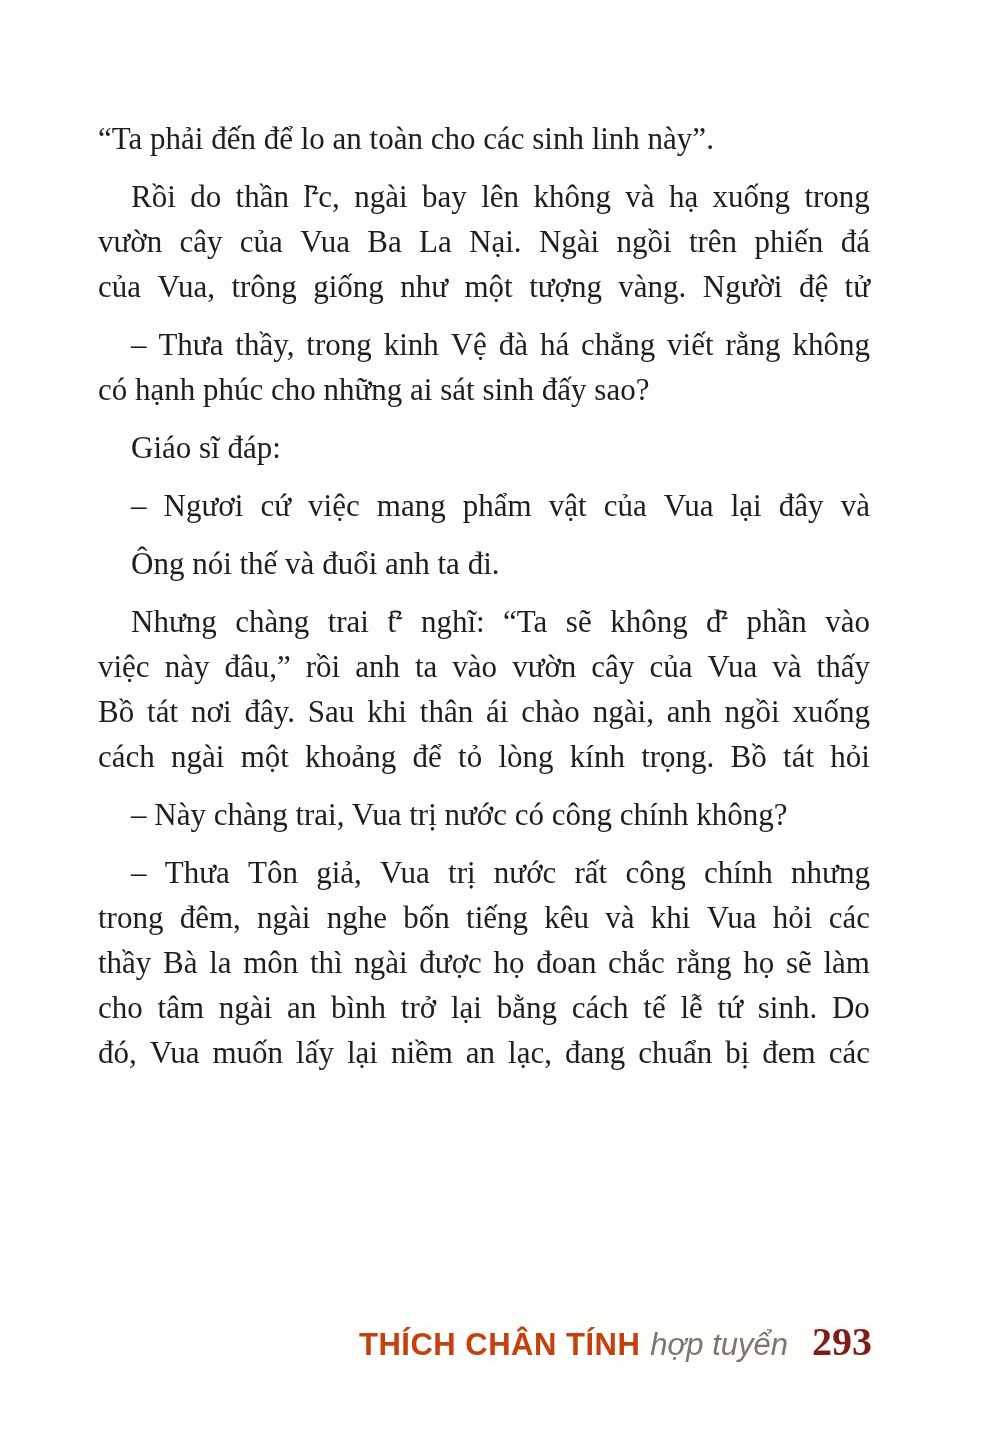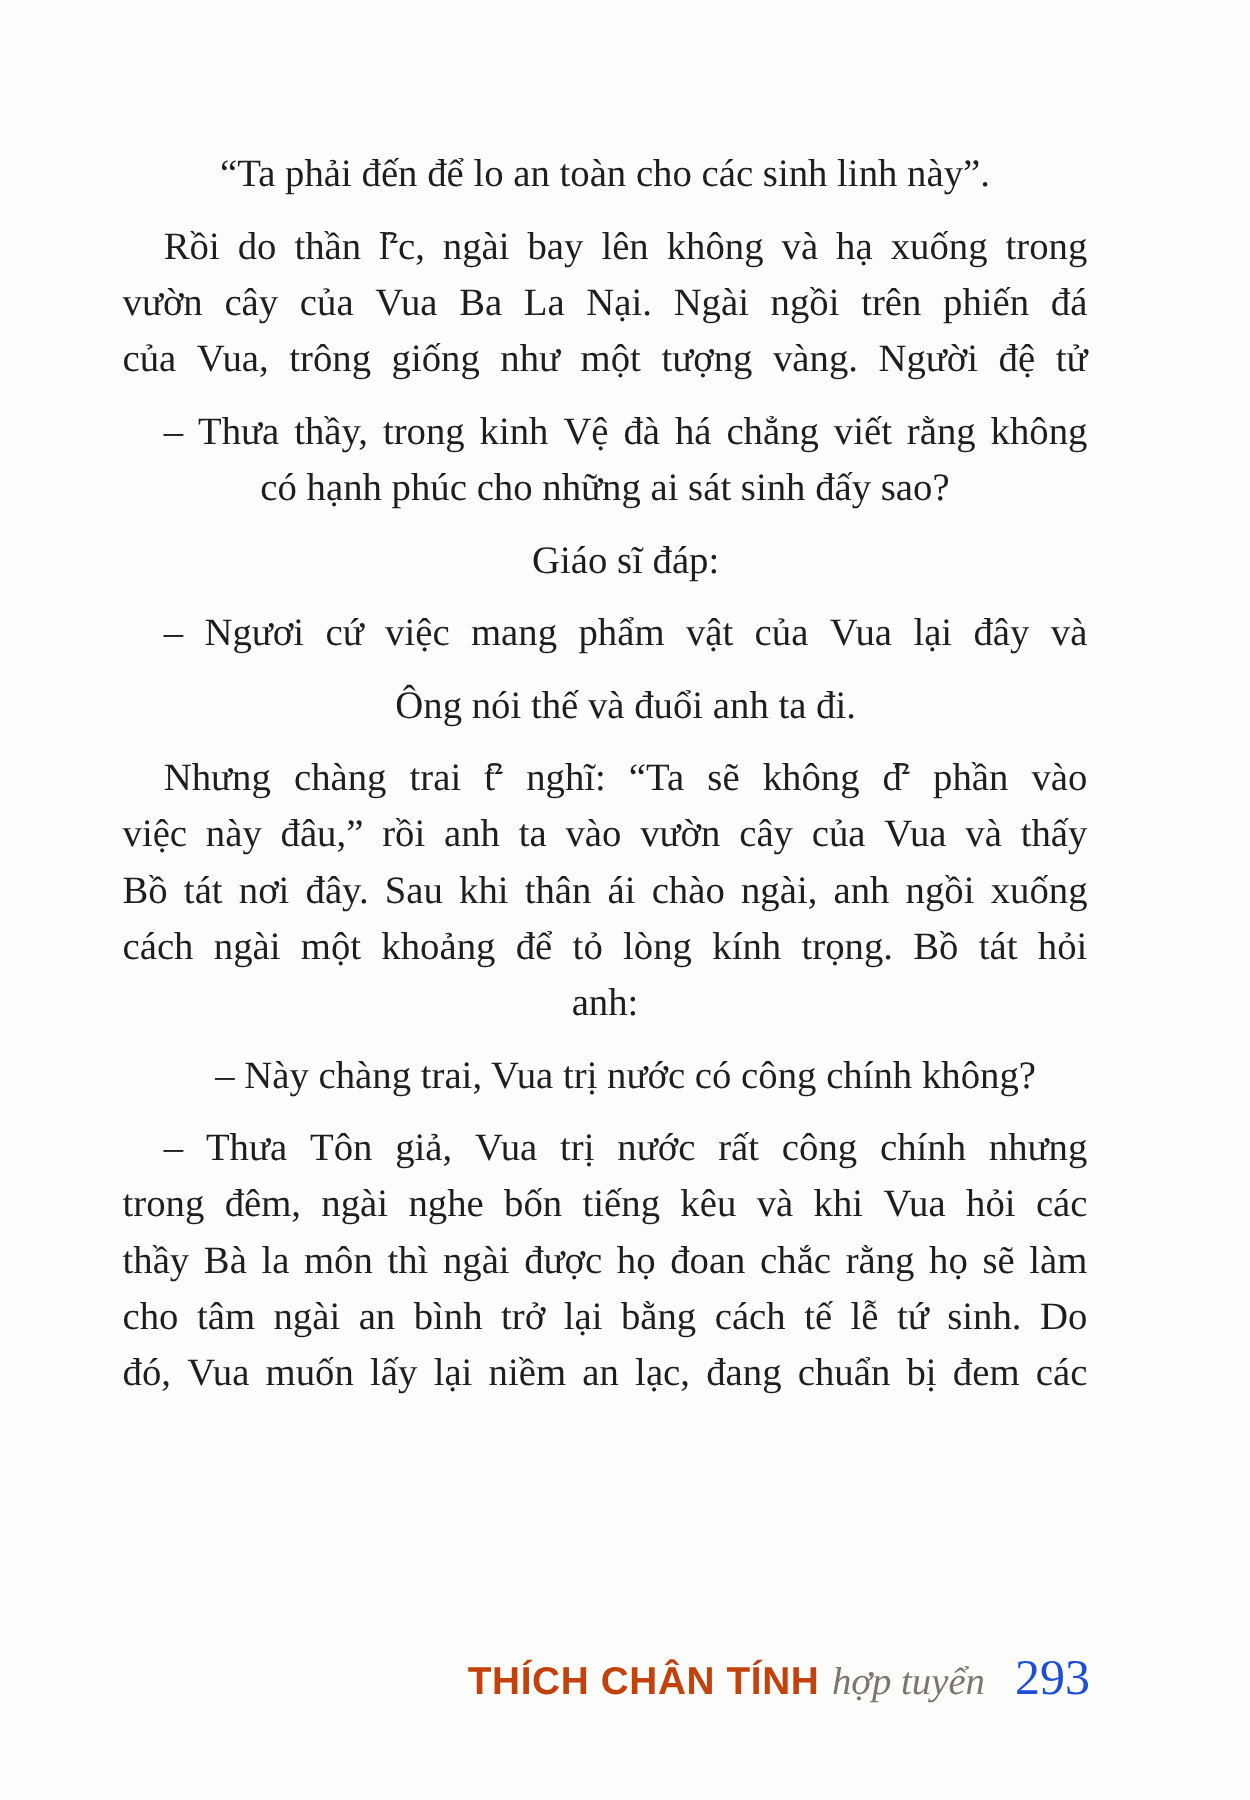--- a/index.html
+++ b/index.html
@@ -20,21 +20,20 @@
     background: #fdfdfc;
   }
   .body-text {
     position: absolute;
     left: 98px;
     top: 116px;
     width: 772px;
     color: #1f1d1d;
     font-size: 31px;
     line-height: 45px;
-    text-align: center;
   }
   .para {
     margin: 0 0 13px 0;
   }
   .line {
     height: 45px;
     white-space: nowrap;
   }
   
   .line.flexjust {
@@ -217,21 +216,20 @@
           <span>khoảng</span>
           <span>để</span>
           <span>tỏ</span>
           <span>lòng</span>
           <span>kính</span>
           <span>trọng.</span>
           <span>Bồ</span>
           <span>tát</span>
           <span>hỏi</span>
         </div>
-        <div class="line">anh:</div>
       </div>
       <div class="para">
         <div class="line indent">– Này chàng trai, Vua trị nước có công chính không?</div>
       </div>
       <div class="para">
         <div class="line flexjust indent">
           <span>–</span>
           <span>Thưa</span>
           <span>Tôn</span>
           <span>giả,</span>
@@ -302,17 +300,17 @@
           <span>chuẩn</span>
           <span>bị</span>
           <span>đem</span>
           <span>các</span>
         </div>
       </div>
     </div>
 
   <div class="footer">
     <span class="footer-author" style="color: #c2410c;">THÍCH CHÂN TÍNH</span>
-    <span class="footer-series" style="color: rgb(125, 117, 110); font-family: Liberation Serif, serif;">hợp tuyển</span>
-    <span class="footer-pagenum" style="color: #1d4ed8;">293</span>
+    <span class="footer-series" style="color: rgb(125, 117, 110);">hợp tuyển</span>
+    <span class="footer-pagenum" style="color: #7f1d1d; font-weight: bold;">293</span>
   </div>
 
 </div>
 
 </body></html>

